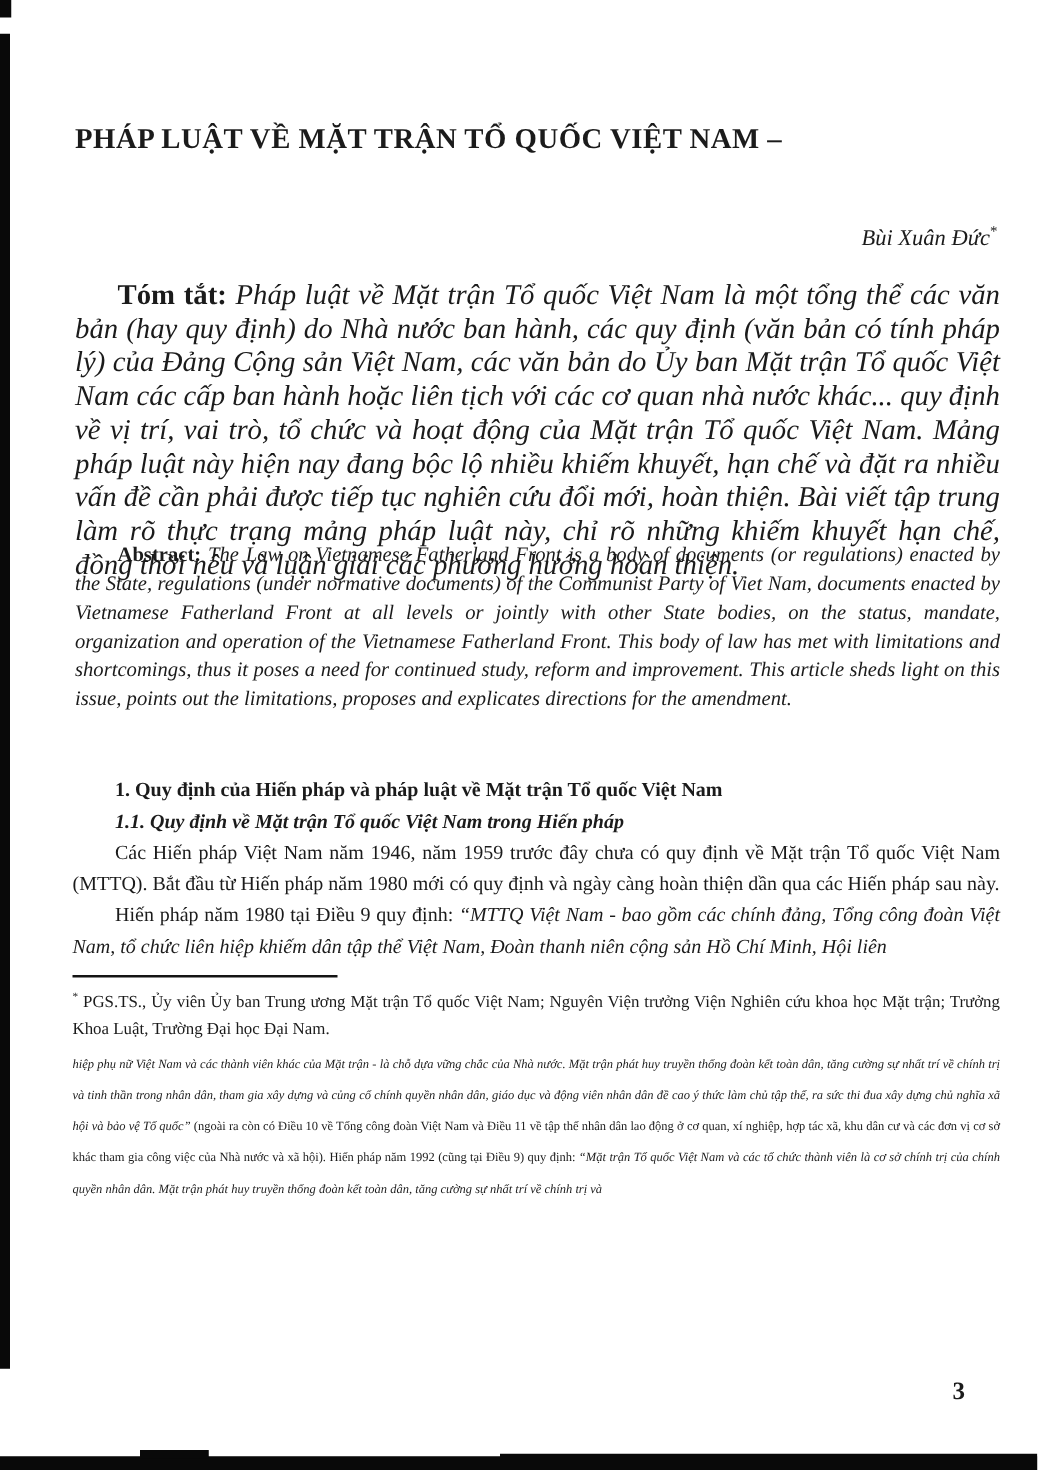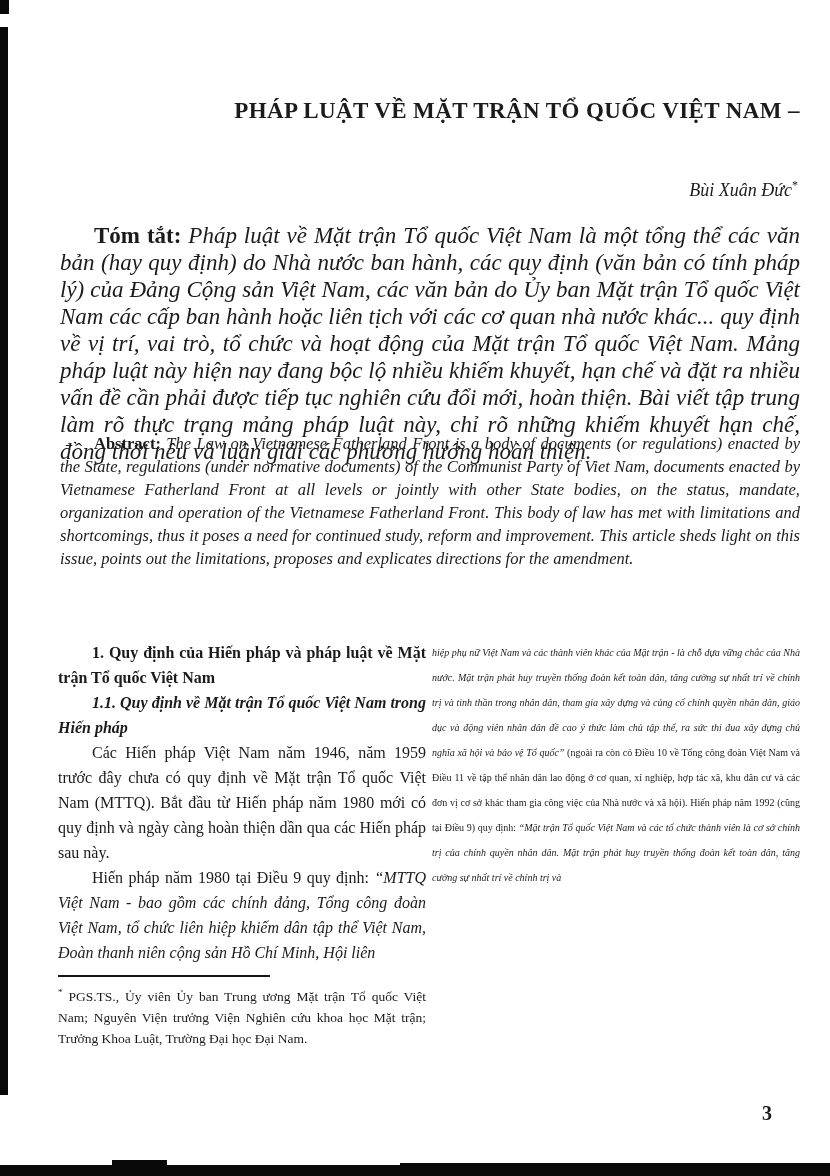--- a/index.html
+++ b/index.html
@@ -14,43 +14,43 @@
   
   .scan{position:absolute;background:#090909;}
   .scan-blob{left:0;top:0;width:9px;height:14px;}
   .scan-left{left:0;top:27px;width:8px;height:1068px;}
   .scan-bottom{left:0;top:1165px;width:830px;height:11px;}
   .scan-bottom-right{left:400px;top:1163px;width:430px;height:13px;}
   .scan-bump{left:112px;top:1160px;width:55px;height:7px;}
 
   .title{
     position:absolute;left:60px;right:30px;top:94px;
-    margin:0;text-align:right;
+    margin:0;text-align:left;
     font-size:23px;line-height:34px;font-weight:bold;
     letter-spacing:0.4px;
   }
   .title span{display:block;}
   .author{
     position:absolute;right:32px;top:178px;
     font-size:18px;font-weight:normal;font-style:italic;
   }
   .author sup{font-size:12px;font-style:normal;}
 
   .abstract{
     position:absolute;left:60px;right:30px;margin:0;
     text-align:justify;text-indent:34px;
   }
   .abstract.vi{top:222px;font-size:23px;line-height:27px;}
   .abstract.en{top:432px;font-size:16.5px;line-height:23px;}
   .abstract .lab{font-style:normal;font-weight:bold;}
   .it{font-style:italic;}
 
   .columns{
-    position:absolute;left:58px;right:30px;top:640px;
-    display:flex;gap:6px;
+    position:absolute;left:58px;right:30px;top:620px;
+    display:flex;gap:6px;flex-direction:column;
   }
   .col{flex:1 1 0;}
   .col p{margin:0;text-align:justify;text-indent:34px;}
   .col-left{font-size:16px;line-height:25px;}
   .col-right{font-size:10px;line-height:25px;}
   .h-bold{font-weight:bold;}
   .h-bi{font-weight:bold;font-style:italic;}
   .col p.cont{text-indent:0;}
 
   .footnote{margin-top:10px;}

